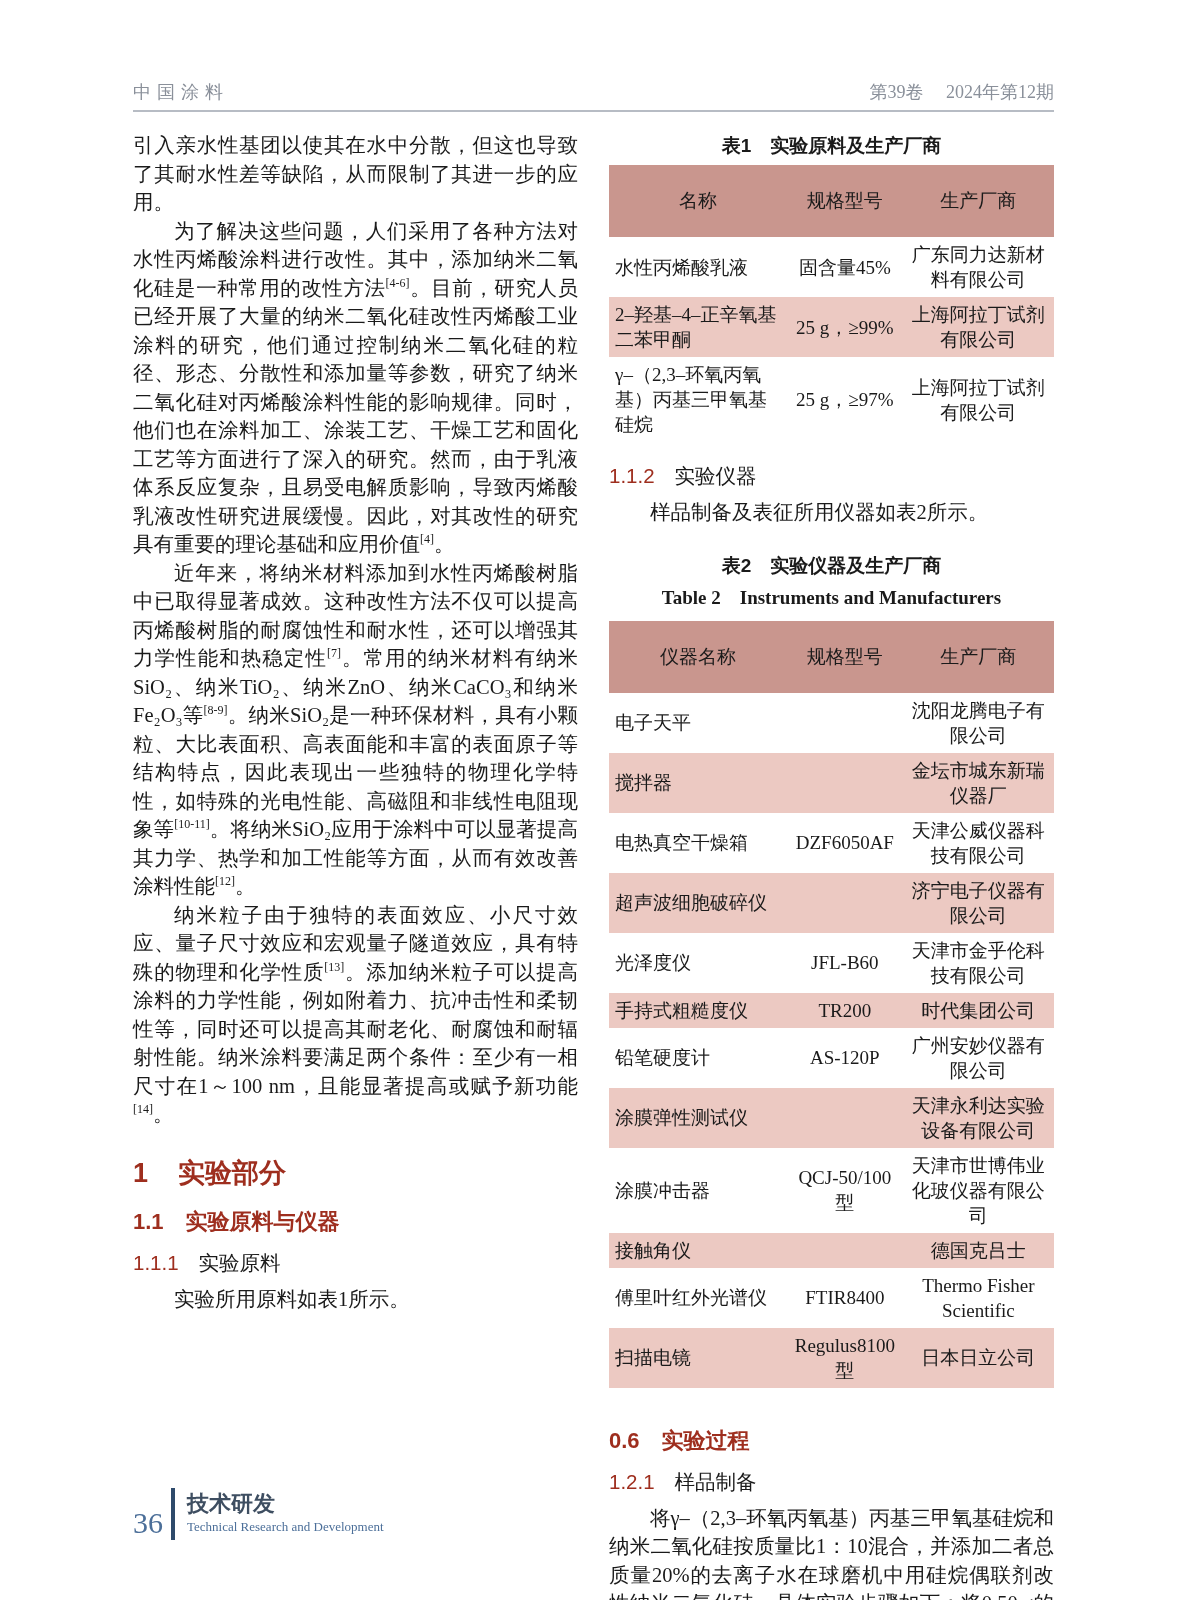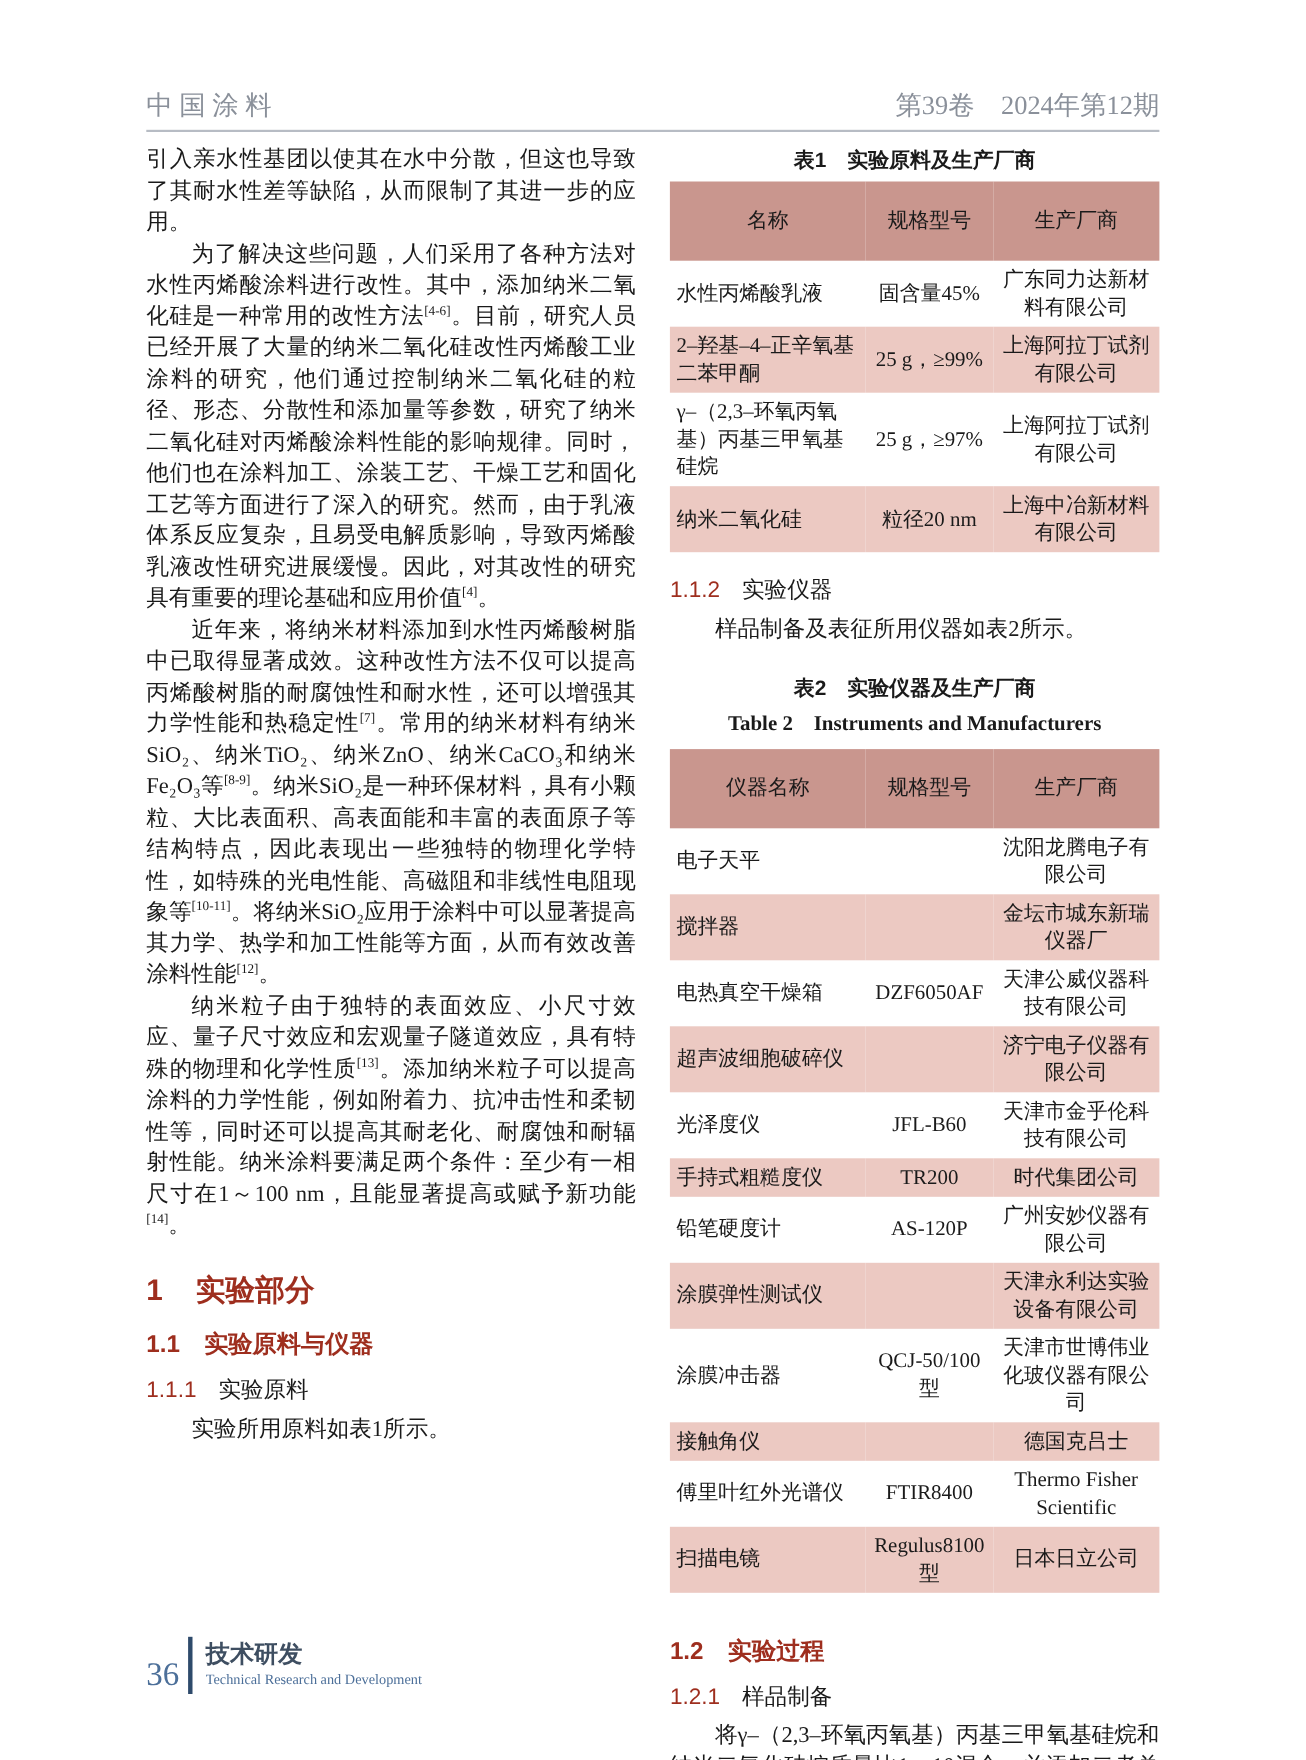--- a/index.html
+++ b/index.html
@@ -13,21 +13,21 @@
     --text:#1a1a1a;
   }
   html,body{margin:0;padding:0;background:#ffffff;}
   .page{
     position:relative;width:1187px;height:1600px;background:#fff;overflow:hidden;
     font-family:"Liberation Serif","DejaVu Serif",serif;color:var(--text);
   }
   
   .running-head{position:absolute;top:80px;left:133px;width:921px;}
   .rh-row{display:flex;justify-content:space-between;align-items:flex-start;
-    font-size:24px;color:var(--header-gray);}
+    font-size:18px;color:var(--header-gray);}
   .rh-journal{letter-spacing:6px;}
   .rh-issue span{margin-left:18px;}
   .rh-rule{margin-top:6px;border-bottom:2px solid #b7bcc4;}
   
   .content{position:absolute;top:131px;left:133px;width:921px;display:flex;gap:31px;}
   .col{width:445px;}
   p.body{margin:0;font-size:20.5px;line-height:28.5px;text-align:justify;}
   p.indent{text-indent:2em;}
   sup.ref{font-size:12px;line-height:0;vertical-align:super;}
   
@@ -124,25 +124,20 @@
               <tr>
                 <td>2–羟基–4–正辛氧基二苯甲酮</td>
                 <td>25 g，≥99%</td>
                 <td>上海阿拉丁试剂有限公司</td>
               </tr>
               <tr>
                 <td>γ–（2,3–环氧丙氧基）丙基三甲氧基硅烷</td>
                 <td>25 g，≥97%</td>
                 <td>上海阿拉丁试剂有限公司</td>
               </tr>
-              <tr>
-                <td>纳米二氧化硅</td>
-                <td>粒径20 nm</td>
-                <td>上海中冶新材料有限公司</td>
-              </tr>
             </tbody>
           </table>
       </div>
 
       <div class="h3 sp-above-1">
         <span class="h-num">1.1.2</span><span class="h-title">实验仪器</span>
       </div>
       <p class="body indent">样品制备及表征所用仪器如表2所示。</p>
 
       <div class="table-block sp-above-2">
@@ -215,21 +210,21 @@
               <tr>
                 <td>扫描电镜</td>
                 <td>Regulus8100型</td>
                 <td>日本日立公司</td>
               </tr>
             </tbody>
           </table>
       </div>
 
       <div class="h2 sp-above-3">
-        <span class="h-num">1.2</span><span>实验过程</span>
+        <span class="h-num">0.6</span><span>实验过程</span>
       </div>
       <div class="h3">
         <span class="h-num">1.2.1</span><span class="h-title">样品制备</span>
       </div>
       <p class="body indent">将γ–（2,3–环氧丙氧基）丙基三甲氧基硅烷和纳米二氧化硅按质量比1：10混合，并添加二者总质量20%的去离子水在球磨机中用硅烷偶联剂改性纳米二氧化硅。具体实验步骤如下：将0.50 g的γ–（2,3–环氧丙氧基）丙基三甲氧基硅烷和5 g的纳米二氧化硅均匀混合后，加入1.10 g蒸馏水，在球磨机中球磨反应1.5 h，然后将其置于80 ℃真空干燥箱中过夜，再将</p>
     </div>
   </div>
 
   <div class="footer">
     <span class="pgnum">36</span>

